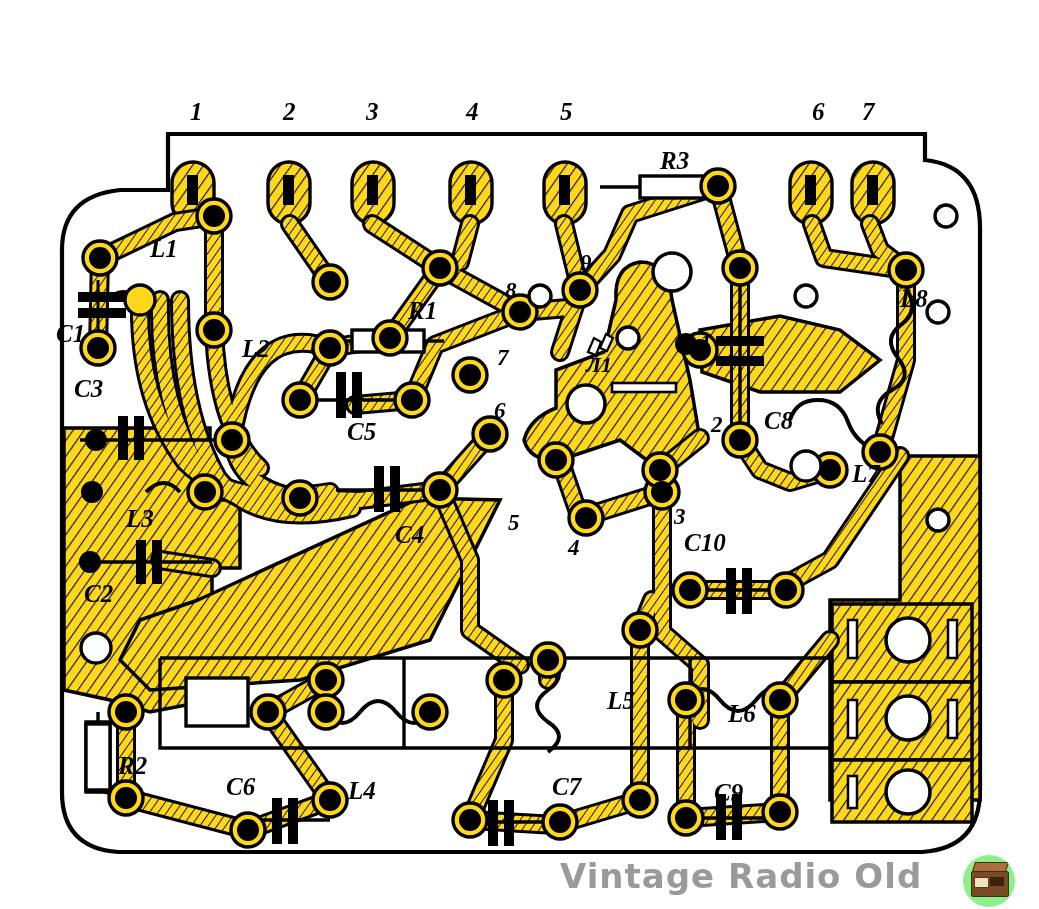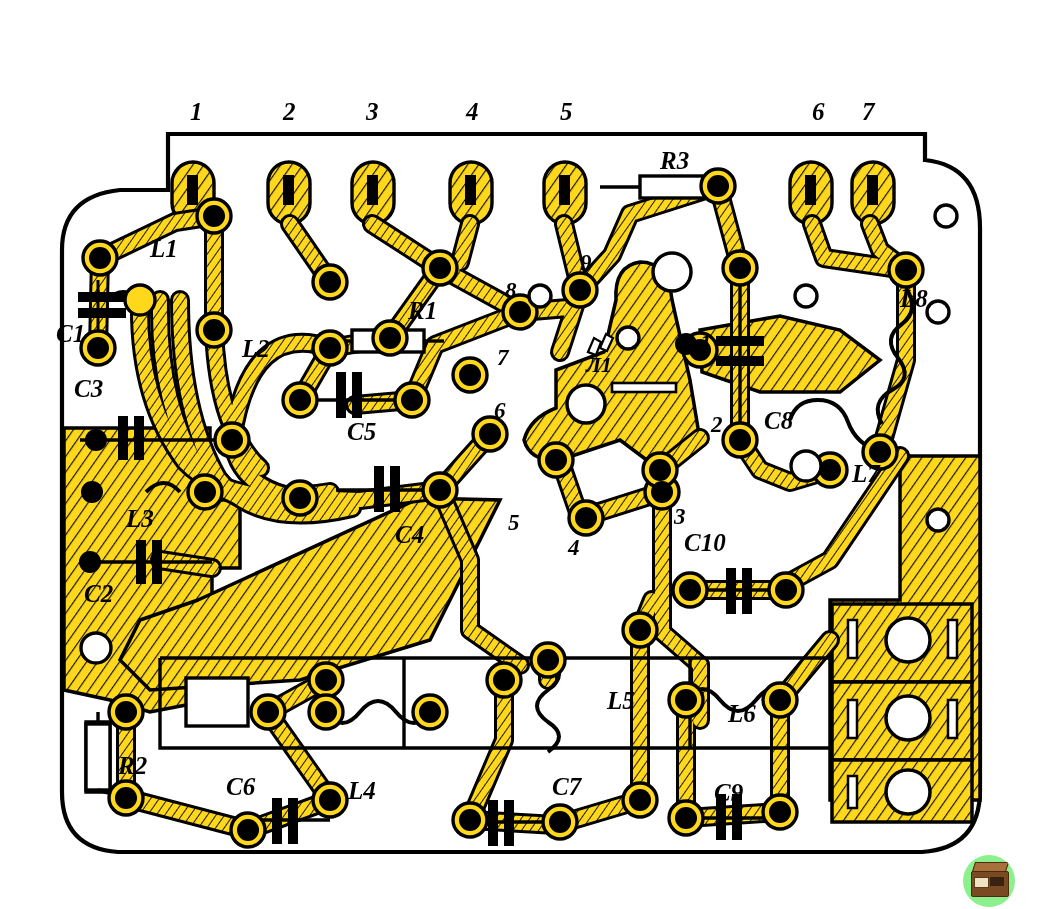--- a/index.html
+++ b/index.html
@@ -509,20 +509,21 @@
   <div class="lbl comp" style="left:607px;top:687px;">L5</div>
   <div class="lbl comp" style="left:728px;top:700px;">L6</div>
   <div class="lbl comp" style="left:714px;top:779px;">C9</div>
   <div class="lbl comp" style="left:684px;top:529px;">C10</div>
   <div class="lbl comp" style="left:660px;top:147px;">R3</div>
   <div class="lbl comp" style="left:764px;top:385px;margin-top:22px;">C8</div>
   <div class="lbl comp" style="left:852px;top:460px;">L7</div>
   <div class="lbl comp" style="left:860px;top:285px;margin-left:40px;">L8</div>
   <div class="lbl comp" style="left:586px;top:352px;font-size:22px;">Л1</div>
 
+  <div id="wm">Vintage Radio Old</div>
   <div id="wmlogo">
     <div class="lid"></div>
     <div class="box"></div>
     <div class="dial"></div>
     <div class="grille"></div>
   </div>
 
 </div>
 
 </body></html>

